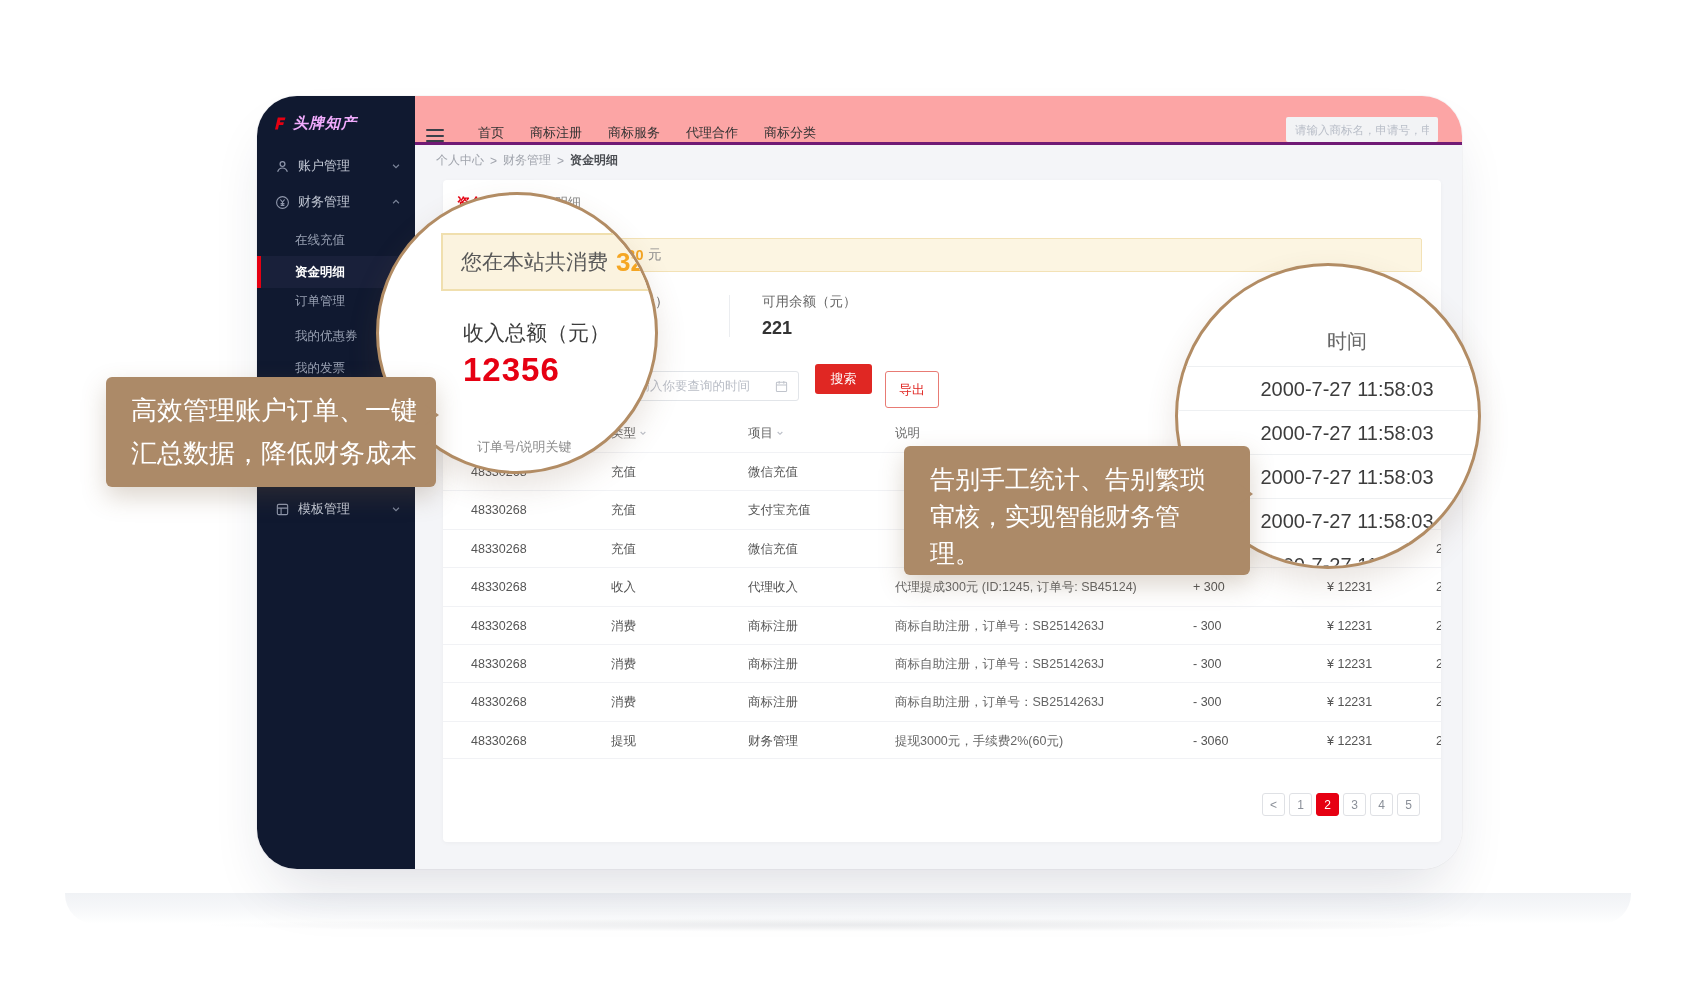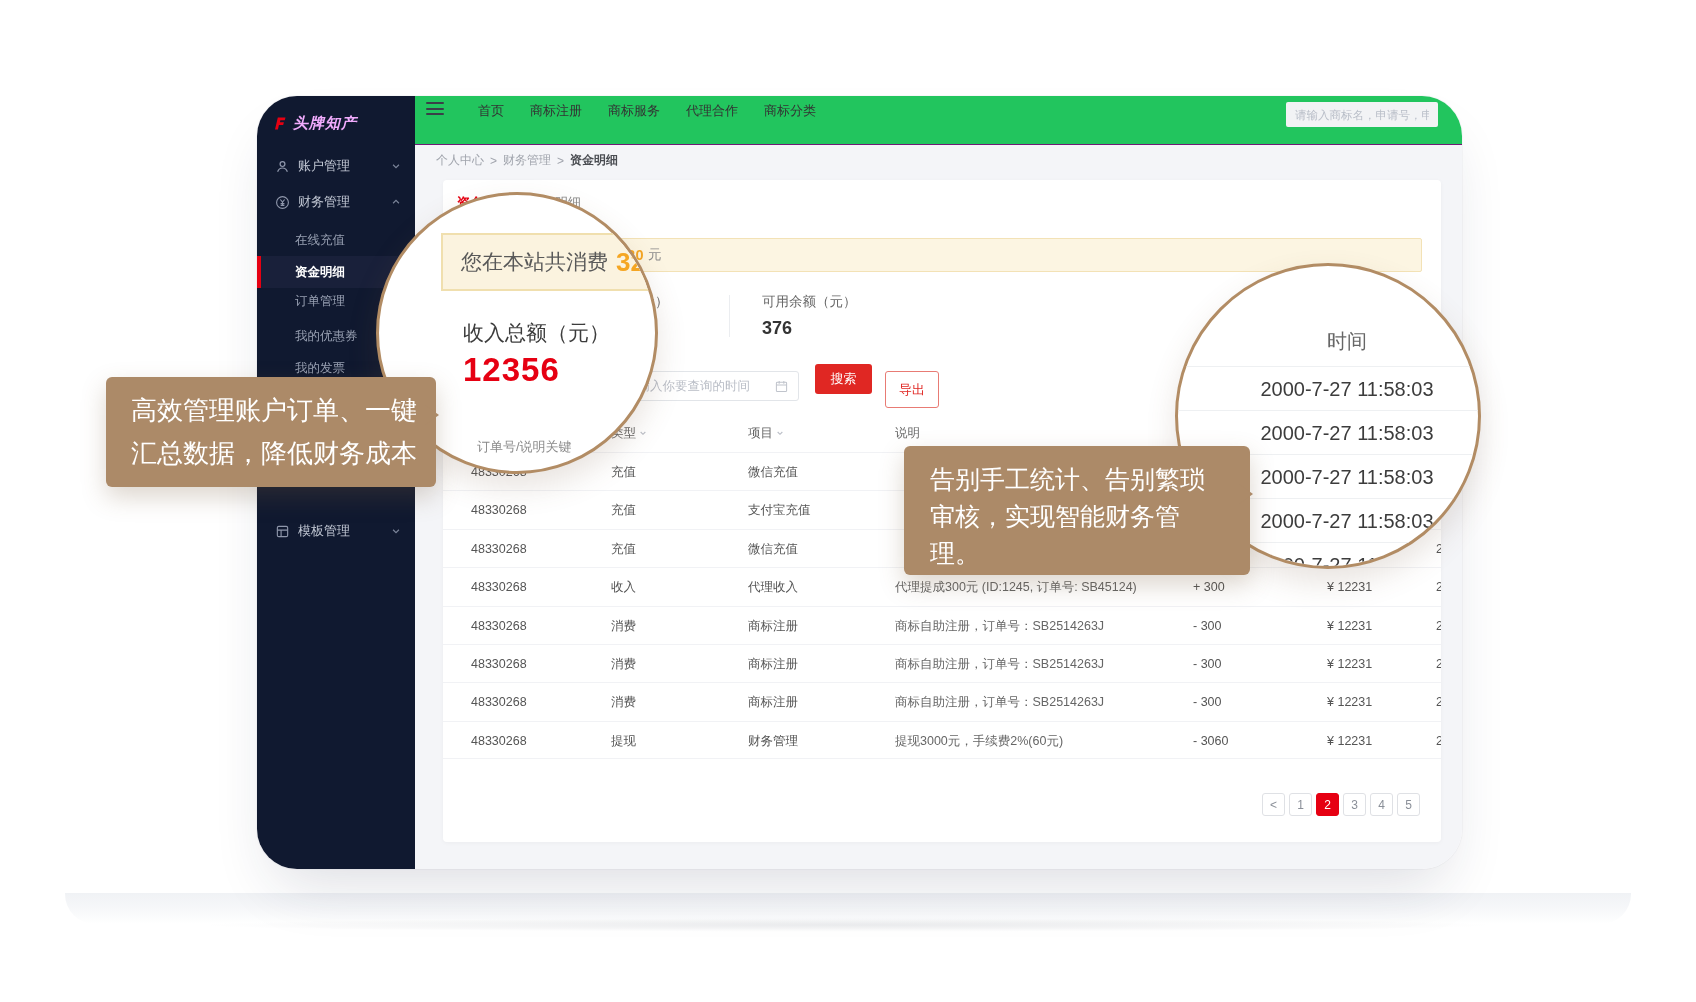--- a/index.html
+++ b/index.html
@@ -19,21 +19,21 @@
                padding-left:18px; color:#c2c8d4; font-size:13px; gap:8px; cursor:pointer; }
   .side-item .chev { position:absolute; right:14px; color:#7b8499; }
   .side-sub { position:absolute; left:0; right:0; height:30px; display:flex; align-items:center;
               padding-left:38px; color:#98a0b2; font-size:12.5px; cursor:pointer; }
   .side-sub.active { height:32px; background:#19203a; color:#fff; font-weight:bold; }
   .side-sub.active::before { content:""; position:absolute; left:0; top:0; bottom:0; width:4px; background:#e60012; }
   .icon15 { width:15px; height:15px; flex-shrink:0; }
 
   
   .main { flex:1; display:flex; flex-direction:column; background:#f4f5f8; min-width:0; }
-  .topbar { height:49px; background:#22c55e; border-bottom:1px solid #701a75; display:flex; align-items:flex-start;
+  .topbar { height:49px; background:#fca5a5; border-bottom:3px solid #701a75; display:flex; align-items:flex-end;
             padding:6px 24px 0 11px; }
   .burger { width:18px; height:13px; display:flex; flex-direction:column; justify-content:space-between; cursor:pointer; }
   .burger span { display:block; height:2px; background:#3a3f48; border-radius:1px; }
   .nav-tabs { display:flex; gap:26px; margin-left:34px; font-size:13px; color:#333; }
   .nav-tab { cursor:pointer; white-space:nowrap; }
   .top-search { margin-left:auto; width:152px; height:25px; background:#f2f3f5; border:none; border-radius:2px;
                 font-size:11.5px; color:#8a8f99; padding:0 9px; outline:none; }
   .top-search::placeholder { color:#b9bec8; }
   .crumbbar { height:31px; display:flex; align-items:center; padding-left:21px; font-size:12px; color:#a0a4ac; gap:6px; }
   .crumb-last { color:#4a4d52; font-weight:bold; }
@@ -163,21 +163,21 @@
       <div class="side-sub" style="top:190px;">
         <span>订单管理</span>
       </div>
       <div class="side-sub" style="top:225px;">
         <span>我的优惠券</span>
       </div>
       <div class="side-sub" style="top:257px;">
         <span>我的发票</span>
       </div>
 
-      <div class="side-item" style="top:420px;">
+      <div class="side-item" style="top:398px;">
         <svg class="icon15" viewBox="0 0 16 16" fill="none" stroke="#8f97ab" stroke-width="1.2">
           <rect x="2.5" y="2.5" width="11" height="11" rx="1.5"></rect>
             <path d="M2.5 6.5h11M6.5 6.5v7"></path>
         </svg>
         <span>模板管理</span>
         <svg class="chev" width="10" height="10" viewBox="0 0 12 12" fill="none" stroke="currentColor" stroke-width="1.4">
             <path d="M2.5 4.5L6 8l3.5-3.5"></path>
           </svg>
       </div>
     </div>
@@ -219,21 +219,21 @@
             <span>元</span>
           </div>
 
           <div class="stat1">
             <div class="stat-label">收入总额（元）</div>
             <div class="stat-value">12356</div>
           </div>
           <div class="stat-divider"></div>
           <div class="stat2">
             <div class="stat-label">可用余额（元）</div>
-            <div class="stat-value">376</div>
+            <div class="stat-value">221</div>
           </div>
 
           <div class="date-input">
             <span class="ph">请输入你要查询的时间</span>
             <svg width="13" height="13" viewBox="0 0 14 14" fill="none" stroke="#c0c4cc" stroke-width="1.1">
               <rect x="1.5" y="2.5" width="11" height="10" rx="1"></rect>
                 <path d="M1.5 5.5h11M4.5 1v3M9.5 1v3"></path>
             </svg>
           </div>
           <button class="btn-search">搜索</button>

